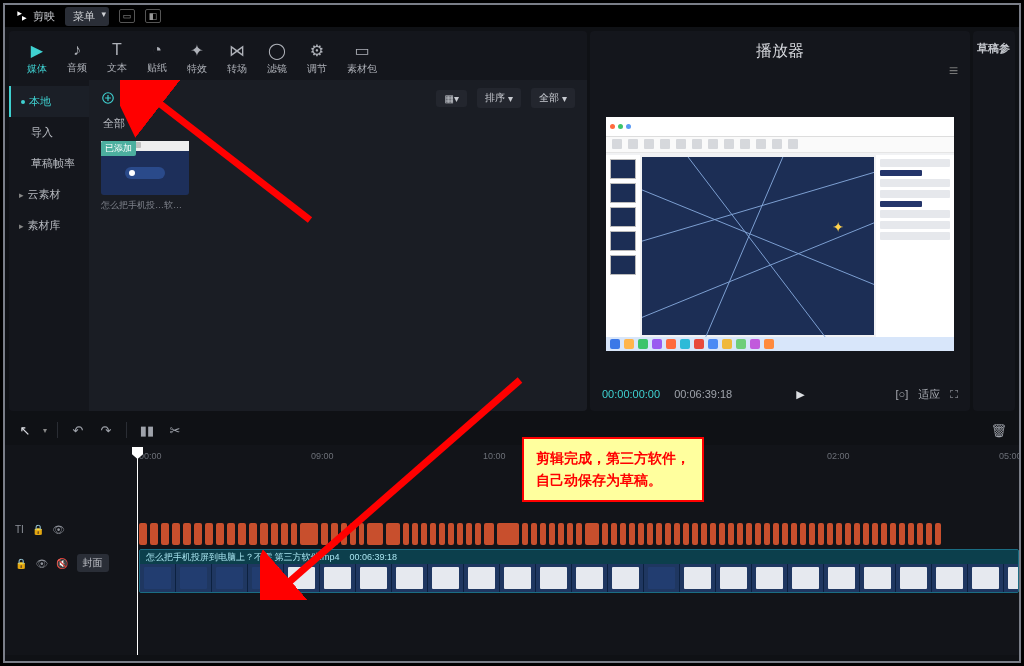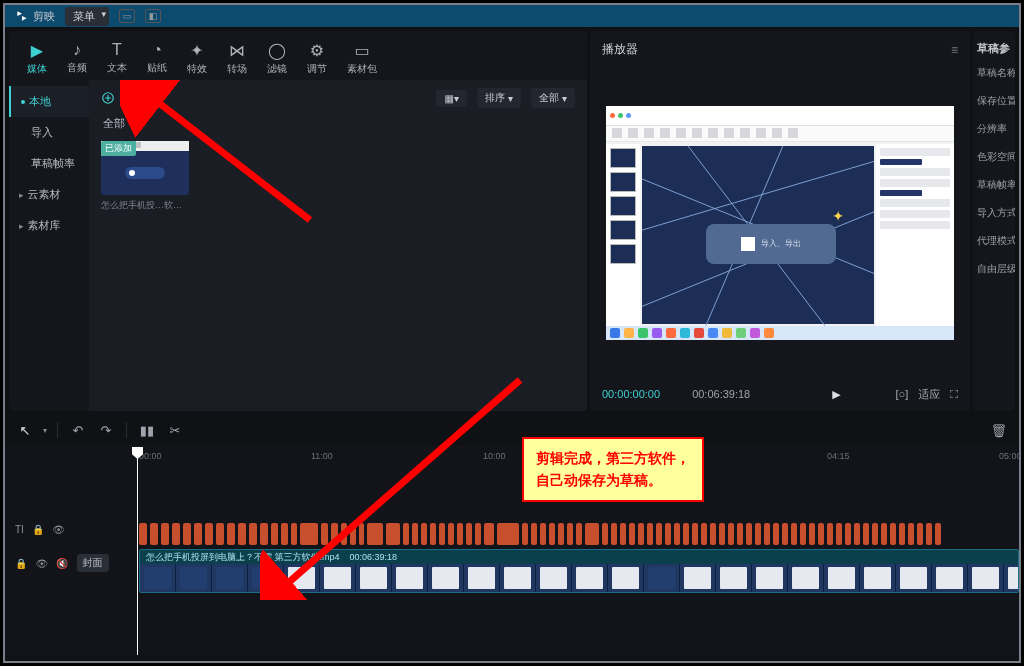--- a/index.html
+++ b/index.html
@@ -1,20 +1,20 @@
 <!DOCTYPE html>
 <html><head>
 <meta charset="utf-8">
 <style>
 * { margin:0; padding:0; box-sizing:border-box; font-family:"Microsoft YaHei",sans-serif; }
 body { background:#000; width:1024px; height:666px; overflow:hidden; position:relative; }
 .app { position:absolute; left:3px; top:3px; width:1018px; height:660px; background:#0f1115; border:2px solid #7a7e88; }
 
 
-.titlebar { height:22px; background:#0c4a6e; display:flex; align-items:center; color:#c9cbd0; font-size:11px; }
+.titlebar { height:22px; background:#000000; display:flex; align-items:center; color:#c9cbd0; font-size:11px; }
 .titlebar .logo { display:flex; align-items:center; gap:4px; padding:0 10px; }
 .titlebar .logo svg { width:14px; height:14px; }
 .titlebar .menu-btn { background:#2a2e37; border-radius:3px; padding:2px 14px 2px 8px; font-size:11px; color:#d0d2d6; position:relative; cursor:pointer; }
 .titlebar .menu-btn::after { content:"▾"; position:absolute; right:3px; font-size:9px; }
 .titlebar .title { flex:1; text-align:center; font-weight:bold; font-size:12px; color:#e3e5e8; }
 .titlebar .wctrl { display:flex; gap:10px; padding:0 10px; color:#999; }
 .titlebar .wctrl span { width:16px; height:14px; display:flex; align-items:center; justify-content:center; border:1px solid #555; border-radius:2px; font-size:9px; cursor:pointer; }
 
 
 .workarea { display:flex; height:388px; }
@@ -39,21 +39,21 @@
 .thumb { width:88px; }
 .thumb .box { width:88px; height:54px; background:linear-gradient(#fff 0 18%, #1d2f5a 18% 100%); border-radius:3px; position:relative; }
 .thumb .box .topbar { position:absolute; top:0; left:0; right:0; height:10px; background:#eee; display:flex; gap:2px; padding:1px 2px; }
 .thumb .box .topbar i { width:6px; height:6px; background:#c1c1c1; border-radius:1px; }
 .thumb .box .center { position:absolute; top:26px; left:24px; width:40px; height:12px; background:#2a4a8a; border-radius:6px; }
 .thumb .box .center::after { content:""; position:absolute; left:4px; top:3px; width:6px; height:6px; border-radius:50%; background:#fff; }
 .thumb .badge { position:absolute; top:0; left:0; background:#4caf9f; color:#fff; font-size:9px; padding:1px 4px; border-radius:2px 0 2px 0; }
 .thumb .cap { font-size:9px; color:#7e828b; margin-top:4px; white-space:nowrap; overflow:hidden; text-overflow:ellipsis; }
 
 .playerpanel { width:380px; background:#14161c; border-radius:4px; margin:4px 3px 4px 0; display:flex; flex-direction:column; }
-.panelhead { display:flex; align-items:center; padding:10px 12px; color:#d4d6db; font-size:12px; }
+.panelhead { display:flex; align-items:center; padding:10px 12px; color:#d4d6db; font-size:16px;flex-direction:column; }
 .panelhead .menuic { margin-left:auto; color:#777; cursor:pointer; }
 .viewer { flex:1; background:#14161c; padding:6px; display:flex; align-items:center; justify-content:center; }
 .viewer .screen { width:348px; height:234px; background:#f1f2f4; position:relative; }
 .viewer .screen .app-top { height:20px; background:#fff; border-bottom:1px solid #ddd; display:flex; align-items:center; padding:0 4px; gap:3px; }
 .viewer .screen .app-top .dot { width:5px; height:5px; border-radius:50%; background:#ff6a3d; }
 .viewer .screen .app-top .dot.g { background:#3cc46b; }
 .viewer .screen .app-top .dot.b { background:#5a9af4; }
 .viewer .screen .ribbon { height:16px; background:#fafafa; border-bottom:1px solid #e5e5e5; display:flex; gap:6px; padding:2px 6px; }
 .viewer .screen .ribbon i { width:10px; height:10px; background:#d6d8dc; border-radius:1px; }
 .viewer .screen .body { position:absolute; top:38px; bottom:14px; left:0; right:0; display:flex; }
@@ -63,21 +63,21 @@
 .viewer .canvas svg { position:absolute; inset:0; }
 .viewer .canvas .card { position:absolute; left:64px; top:78px; width:130px; height:40px; background:#516a92; border-radius:8px; display:flex; align-items:center; justify-content:center; gap:6px; }
 .viewer .canvas .card .ic { width:14px; height:14px; background:#fff; }
 .viewer .canvas .card .tx { font-size:8px; color:#d5dde9; }
 .viewer .canvas .star { position:absolute; right:30px; top:62px; color:#ffd24d; font-size:14px; }
 .viewer .proppane { width:78px; background:#fff; padding:4px; display:flex; flex-direction:column; gap:3px; }
 .viewer .proppane .row { height:8px; background:#e6e8ec; border-radius:1px; }
 .viewer .proppane .bar { height:6px; background:#24356a; border-radius:1px; width:60%; }
 .viewer .taskbar { position:absolute; bottom:0; left:0; right:0; height:14px; background:#d8e6fa; display:flex; align-items:center; gap:4px; padding:0 4px; }
 .viewer .taskbar i { width:10px; height:10px; border-radius:2px; }
-.playctrl { height:34px; display:flex; align-items:center; padding:0 12px; gap:32px; font-size:11px; }
+.playctrl { height:34px; display:flex; align-items:center; padding:0 12px; gap:14px; font-size:11px; }
 .playctrl .cur { color:#3fd1d1; }
 .playctrl .dur { color:#9fa3ab; }
 .playctrl .play { margin-left:50px; color:#dcdee2; cursor:pointer; }
 .playctrl .right { margin-left:auto; display:flex; gap:10px; color:#a8abb2; align-items:center; }
 .playctrl .right span { cursor:pointer; font-size:11px; }
 
 .proppanel { width:42px; background:#14161c; border-radius:4px; margin:4px 4px 4px 0; padding:10px 4px; color:#c3c6cc; font-size:11px; overflow:hidden; }
 .proppanel .pt { font-weight:bold; margin-bottom:10px; white-space:nowrap; }
 .proppanel .pr { font-size:10px; color:#9ea2aa; margin-bottom:14px; white-space:nowrap; }
 
@@ -266,24 +266,20 @@
             <div class="canvas">
               <svg viewBox="0 0 240 190">
                   <g stroke="#7fa3d6" stroke-width="1" fill="none">
                     <path d="M-10 30 L260 140"></path>
                     <path d="M-10 90 L260 10"></path>
                     <path d="M-10 170 L260 60"></path>
                     <path d="M40 -10 L200 200"></path>
                     <path d="M150 -10 L60 200"></path>
                   </g>
                 </svg>
-              <div class="card">
-                  <div class="ic"></div>
-                  <div class="tx">导入、导出</div>
-                </div>
               <div class="star">✦</div>
             </div>
             <div class="proppane">
                 <div class="row"></div>
                 <div class="bar"></div>
                 <div class="row"></div>
                 <div class="row"></div>
                 <div class="bar"></div>
                 <div class="row"></div>
                 <div class="row"></div>
@@ -313,53 +309,43 @@
         <div class="right">
           <span>[○]</span>
           <span>适应</span>
           <span>⛶</span>
         </div>
       </div>
     </div>
 
     <div class="proppanel">
       <div class="pt">草稿参</div>
-      <div id="proprows">
-          <div class="pr">草稿名称</div>
-          <div class="pr">保存位置</div>
-          <div class="pr">分辨率</div>
-          <div class="pr">色彩空间</div>
-          <div class="pr">草稿帧率</div>
-          <div class="pr">导入方式</div>
-          <div class="pr">代理模式</div>
-          <div class="pr">自由层级</div>
-        </div>
     </div>
   </div>
 
   <div class="tltoolbar">
     <span class="tool sel">↖</span>
       <span style="font-size:8px;color:#888">▾</span>
     <span class="sep"></span>
     <span class="tool">↶</span>
     <span class="tool">↷</span>
     <span class="sep"></span>
     <span class="tool">▮▮</span>
     <span class="tool">✂</span>
     <span class="rspace"></span>
     <span class="tool">🗑</span>
   </div>
 
   <div class="timeline">
     <div class="ruler" id="ruler">
         <span class="tick" style="left: 134px;">00:00</span>
-        <span class="tick" style="left: 306px;">11:00</span>
+        <span class="tick" style="left: 306px;">09:00</span>
         <span class="tick" style="left: 478px;">10:00</span>
         <span class="tick" style="left: 650px;">03:00</span>
-        <span class="tick" style="left: 822px;">04:15</span>
+        <span class="tick" style="left: 822px;">02:00</span>
         <span class="tick" style="left: 994px;">05:00</span>
       </div>
     <div class="playhead"></div>
     <div class="tracks">
       <div class="track space"></div>
       <div class="track">
         <div class="trackhead">
             <span>TI</span>
             <span>🔒</span>
             <span>👁</span>

